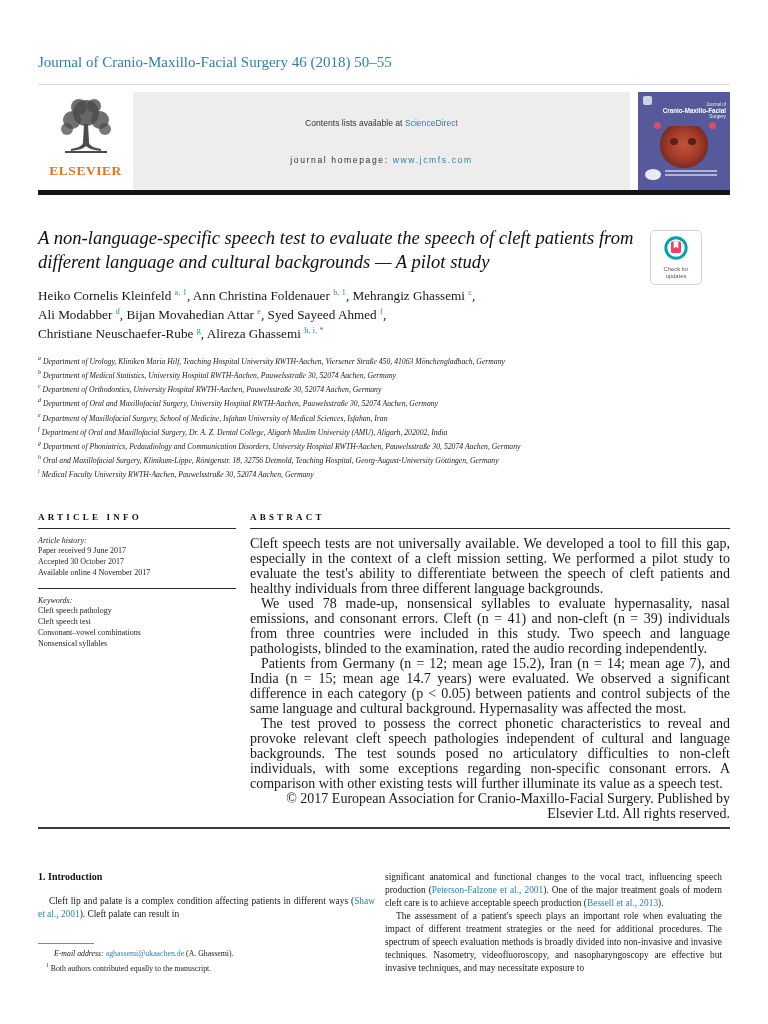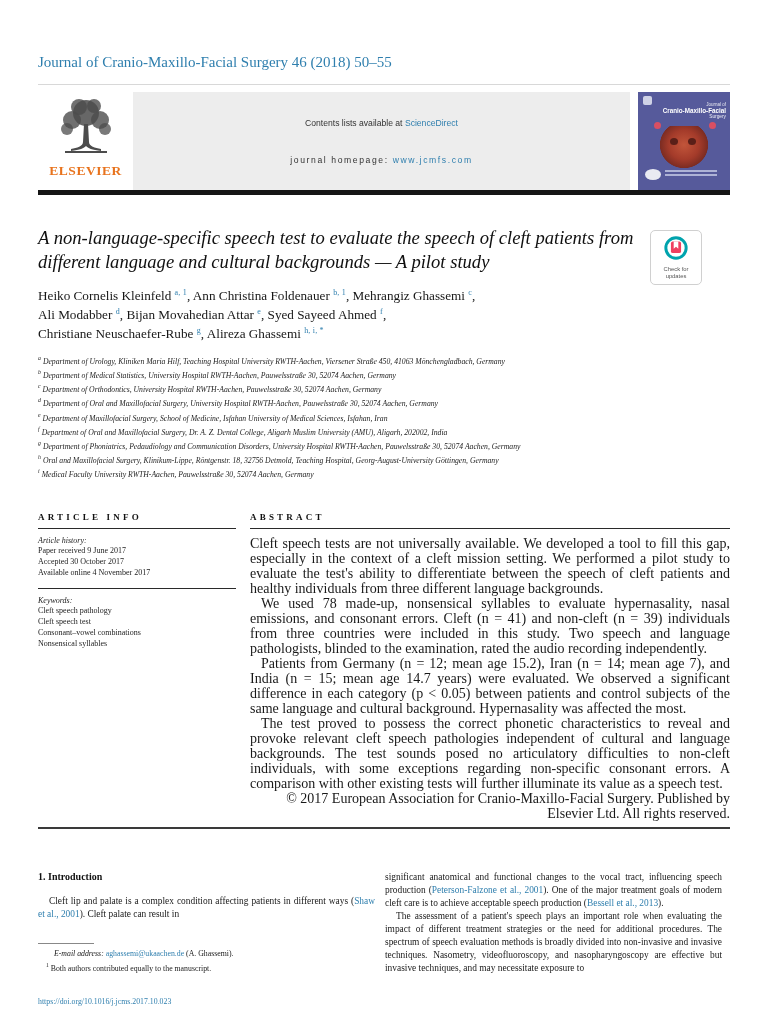--- a/index.html
+++ b/index.html
@@ -268,17 +268,16 @@
         </div>
       </div>
 
       <div class="bcol bcol2">
         <p><span class="">significant anatomical and functional changes to the vocal tract, influencing speech production (</span><span class="link">Peterson-Falzone et al., 2001</span><span class="">). One of the major treatment goals of modern cleft care is to achieve acceptable speech production (</span><span class="link">Bessell et al., 2013</span><span class="">).</span></p>
         <p>The assessment of a patient's speech plays an important role when evaluating the impact of different treatment strategies or the need for additional procedures. The spectrum of speech evaluation methods is broadly divided into non-invasive and invasive techniques. Nasometry, videofluoroscopy, and nasopharyngoscopy are effective but invasive techniques, and may necessitate exposure to</p>
       </div>
     </div>
 
     <div class="bottom">
-      <div class="doi">https://doi.org/10.1016/j.jcms.2017.10.023</div>
     </div>
 
   </div>
 </div>
 
 </body></html>

